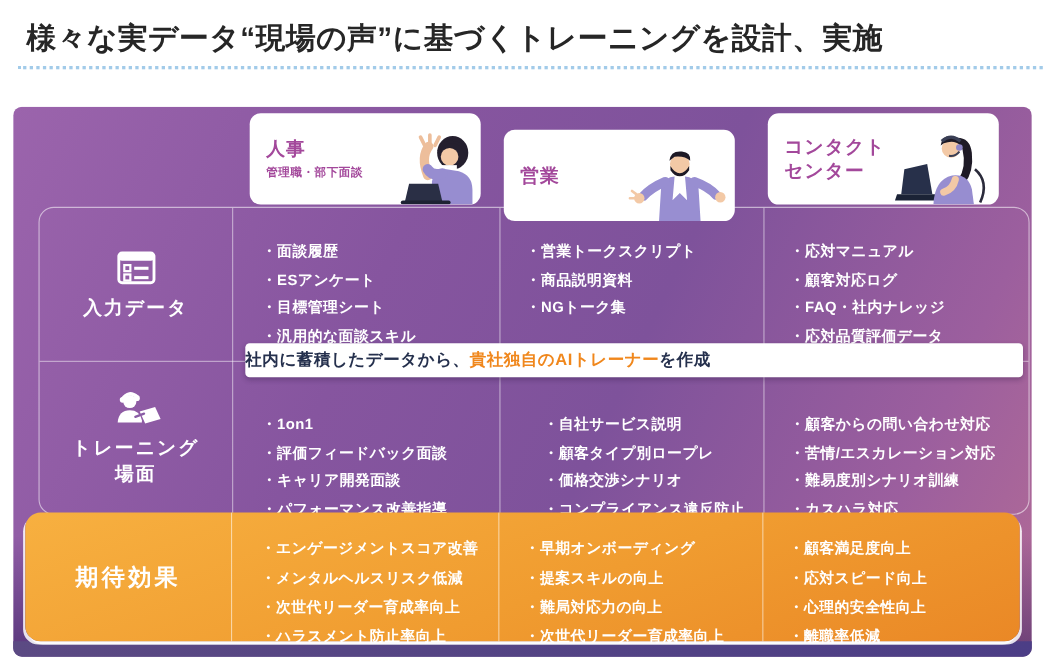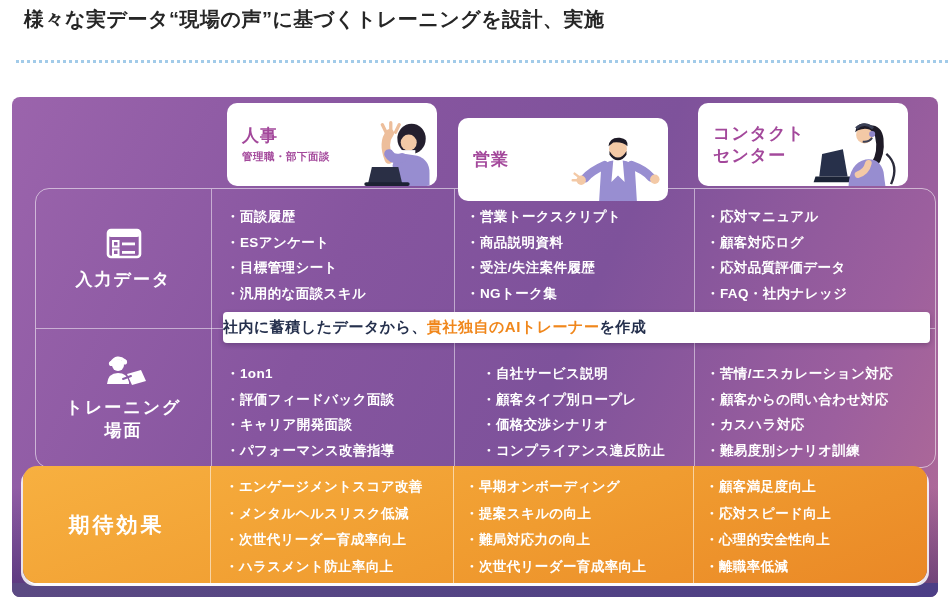--- a/index.html
+++ b/index.html
@@ -2,22 +2,22 @@
 <html><head>
 <meta charset="utf-8">
 <style>
   html,body{margin:0;padding:0;}
   body{
     width:950px;height:602px;position:relative;background:#ffffff;
     font-family:"Liberation Sans","DejaVu Sans",sans-serif;overflow:hidden;
   }
   
   .page-title{
-    position:absolute;left:24px;top:6px;width:910px;
-    font-size:20px;font-weight:bold;color:#262626;letter-spacing:.5px;
+    position:absolute;left:24px;top:17px;width:910px;
+    font-size:27px;font-weight:bold;color:#262626;letter-spacing:.5px;
     white-space:nowrap;
   }
   .title-rule{
     position:absolute;left:16px;top:60px;width:932px;height:0;
     border-top:3px dotted #a2cbe9;
   }
   
   .panel{
     position:absolute;left:12px;top:97px;width:926px;height:500px;
     border-radius:8px;
@@ -45,21 +45,21 @@
   .vline{position:absolute;top:0;bottom:0;width:1px;background:rgba(255,255,255,.5);}
   .hline{position:absolute;left:0;right:0;height:1px;background:rgba(255,255,255,.5);}
   .cell{position:absolute;box-sizing:border-box;}
   .row-label{
     display:flex;flex-direction:column;align-items:center;justify-content:center;
     gap:9px;color:#fff;text-align:center;
   }
   .row-label .lbl{
     font-size:17px;font-weight:bold;letter-spacing:2px;white-space:pre-line;line-height:1.35;
   }
-  ul.items{list-style:none;margin:0;padding:0;}
+  ul.items{list-style:none;margin:12px;padding:0;}
   ul.items li{
     font-size:13.5px;font-weight:bold;color:#ffffff;line-height:25.5px;
     letter-spacing:.4px;white-space:nowrap;
   }
   
   .banner{
     position:absolute;left:211px;top:215px;width:707px;height:31px;background:#ffffff;
     border-radius:4px;display:flex;align-items:center;
     box-shadow:0 2px 5px rgba(40,20,60,.30);z-index:5;
   }
@@ -178,30 +178,29 @@
           <li>・面談履歴</li>
           <li>・ESアンケート</li>
           <li>・目標管理シート</li>
           <li>・汎用的な面談スキル</li>
         </ul>
     </div>
     <div class="cell" style="left:418px;top:0;width:240px;height:139px;padding:15px 0 0 12px;">
       <ul class="items">
           <li>・営業トークスクリプト</li>
           <li>・商品説明資料</li>
-          <li>・受注/失注案件履歴</li>
           <li>・NGトーク集</li>
         </ul>
     </div>
     <div class="cell" style="left:658px;top:0;width:241px;height:139px;padding:15px 0 0 12px;">
       <ul class="items">
           <li>・応対マニュアル</li>
           <li>・顧客対応ログ</li>
+          <li>・FAQ・社内ナレッジ</li>
           <li>・応対品質評価データ</li>
-          <li>・FAQ・社内ナレッジ</li>
         </ul>
     </div>
 
     <div class="cell row-label" style="left:0;top:139px;width:175px;height:139px;">
       <svg viewBox="0 0 46 36" width="46" height="36">
         <path d="M10 11 Q16 2 24 9" stroke="#ffffff" stroke-width="3" fill="none" stroke-linecap="round"></path>
         <circle cx="10.5" cy="11.5" r="2.6" fill="#ffffff"></circle>
         <circle cx="23.5" cy="10" r="2.6" fill="#ffffff"></circle>
         <circle cx="17" cy="13" r="6" fill="#ffffff"></circle>
         <path d="M6 32 Q7 21 17 21 Q26 21 28 30 L28 32 Z" fill="#ffffff"></path>
@@ -223,24 +222,24 @@
     <div class="cell" style="left:434px;top:139px;width:240px;height:139px;padding:33px 0 0 12px;">
       <ul class="items">
           <li>・自社サービス説明</li>
           <li>・顧客タイプ別ロープレ</li>
           <li>・価格交渉シナリオ</li>
           <li>・コンプライアンス違反防止</li>
         </ul>
     </div>
     <div class="cell" style="left:658px;top:139px;width:241px;height:139px;padding:33px 0 0 12px;">
       <ul class="items">
+          <li>・顧客からの問い合わせ対応</li>
           <li>・苦情/エスカレーション対応</li>
-          <li>・顧客からの問い合わせ対応</li>
+          <li>・難易度別シナリオ訓練</li>
           <li>・カスハラ対応</li>
-          <li>・難易度別シナリオ訓練</li>
         </ul>
     </div>
   </div>
 
   <div class="banner">
     <div class="banner-text"><span>社内に蓄積したデータから、</span><span class="hl">貴社独自のAIトレーナー</span><span>を作成</span></div>
   </div>
   <div class="tail" style="left:297px;"></div>
   <div class="tail" style="left:541px;"></div>
   <div class="tail" style="left:784px;"></div>

